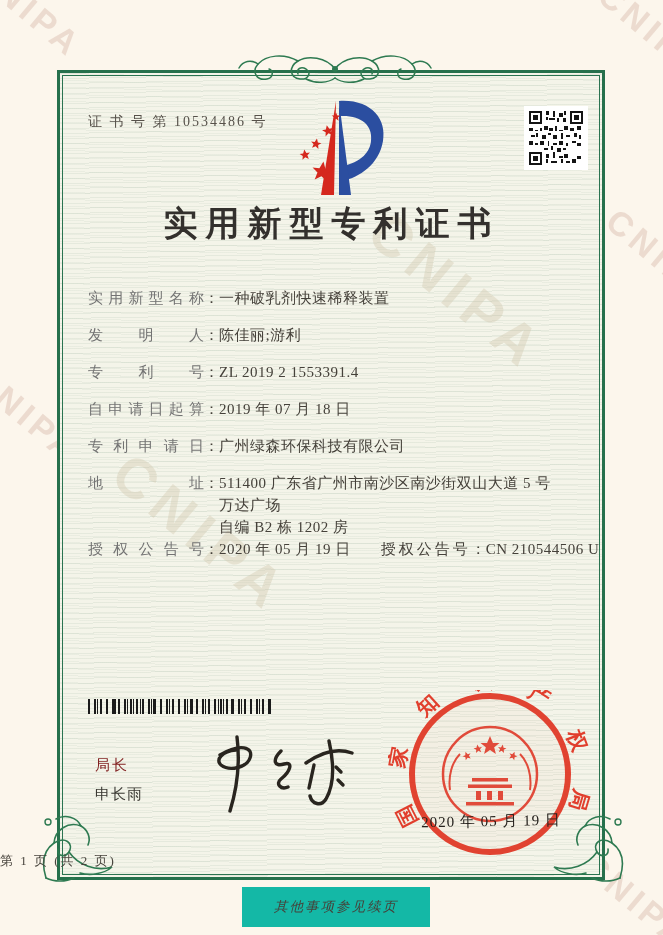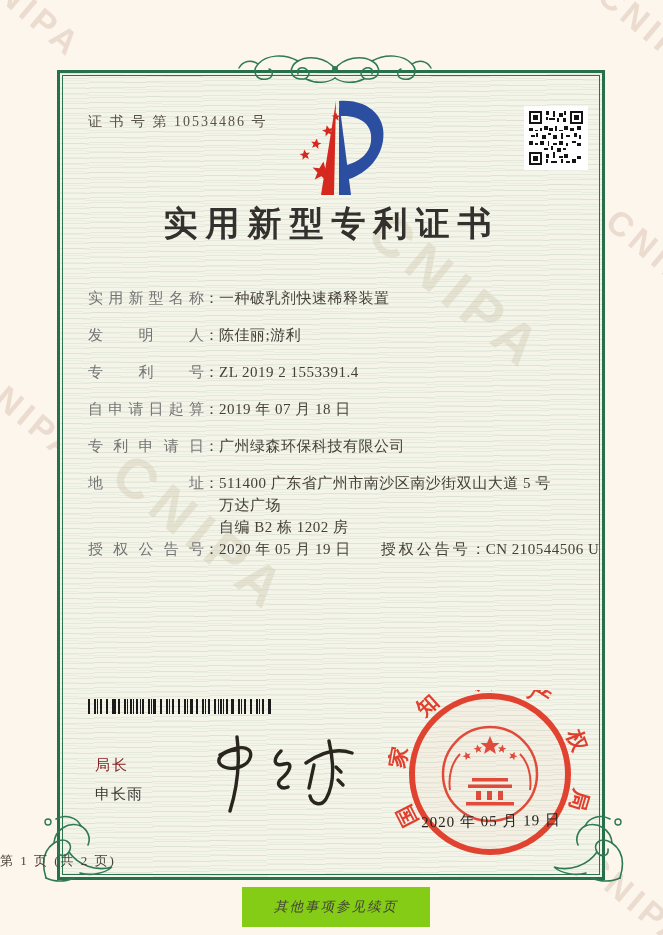--- a/index.html
+++ b/index.html
@@ -47,21 +47,21 @@
   .signer-title{position:absolute;left:95px;top:756px;font-size:15px;color:#7f1d1d;
                 font-family:"Liberation Sans","DejaVu Sans",sans-serif;letter-spacing:2px;}
   .signer-name{position:absolute;left:95px;top:785px;font-size:15px;color:#3a3832;
                font-family:"Liberation Sans","DejaVu Sans",sans-serif;letter-spacing:1px;}
   .signature{position:absolute;left:186px;top:733px;}
   .seal{position:absolute;left:388px;top:690px;z-index:4;}
   .seal-date{position:absolute;left:396px;top:812px;width:190px;text-align:center;z-index:5;
              font-size:15px;color:#25211d;letter-spacing:1px;transform:rotate(-1deg);}
   .page-no{position:absolute;left:0;right:0;top:852px;text-align:left;font-size:13px;
            letter-spacing:2px;color:#49453e;}
-  .cont-band{position:absolute;left:242px;top:887px;width:188px;height:40px;background:#84cc16;
+  .cont-band{position:absolute;left:242px;top:887px;width:188px;height:40px;background:#14b8a6;
              display:flex;align-items:center;justify-content:center;z-index:2;}
   .cont-text{font-size:13.5px;font-style:italic;letter-spacing:2px;color:#45423a;}
   .ornament-top{position:absolute;left:238px;top:52px;z-index:2;}
   .flourish{position:absolute;z-index:2;}
   .flourish-bl{left:38px;top:812px;}
   .flourish-br{left:540px;top:812px;transform:scaleX(-1);}
 </style>
 </head>
 <body>
 

